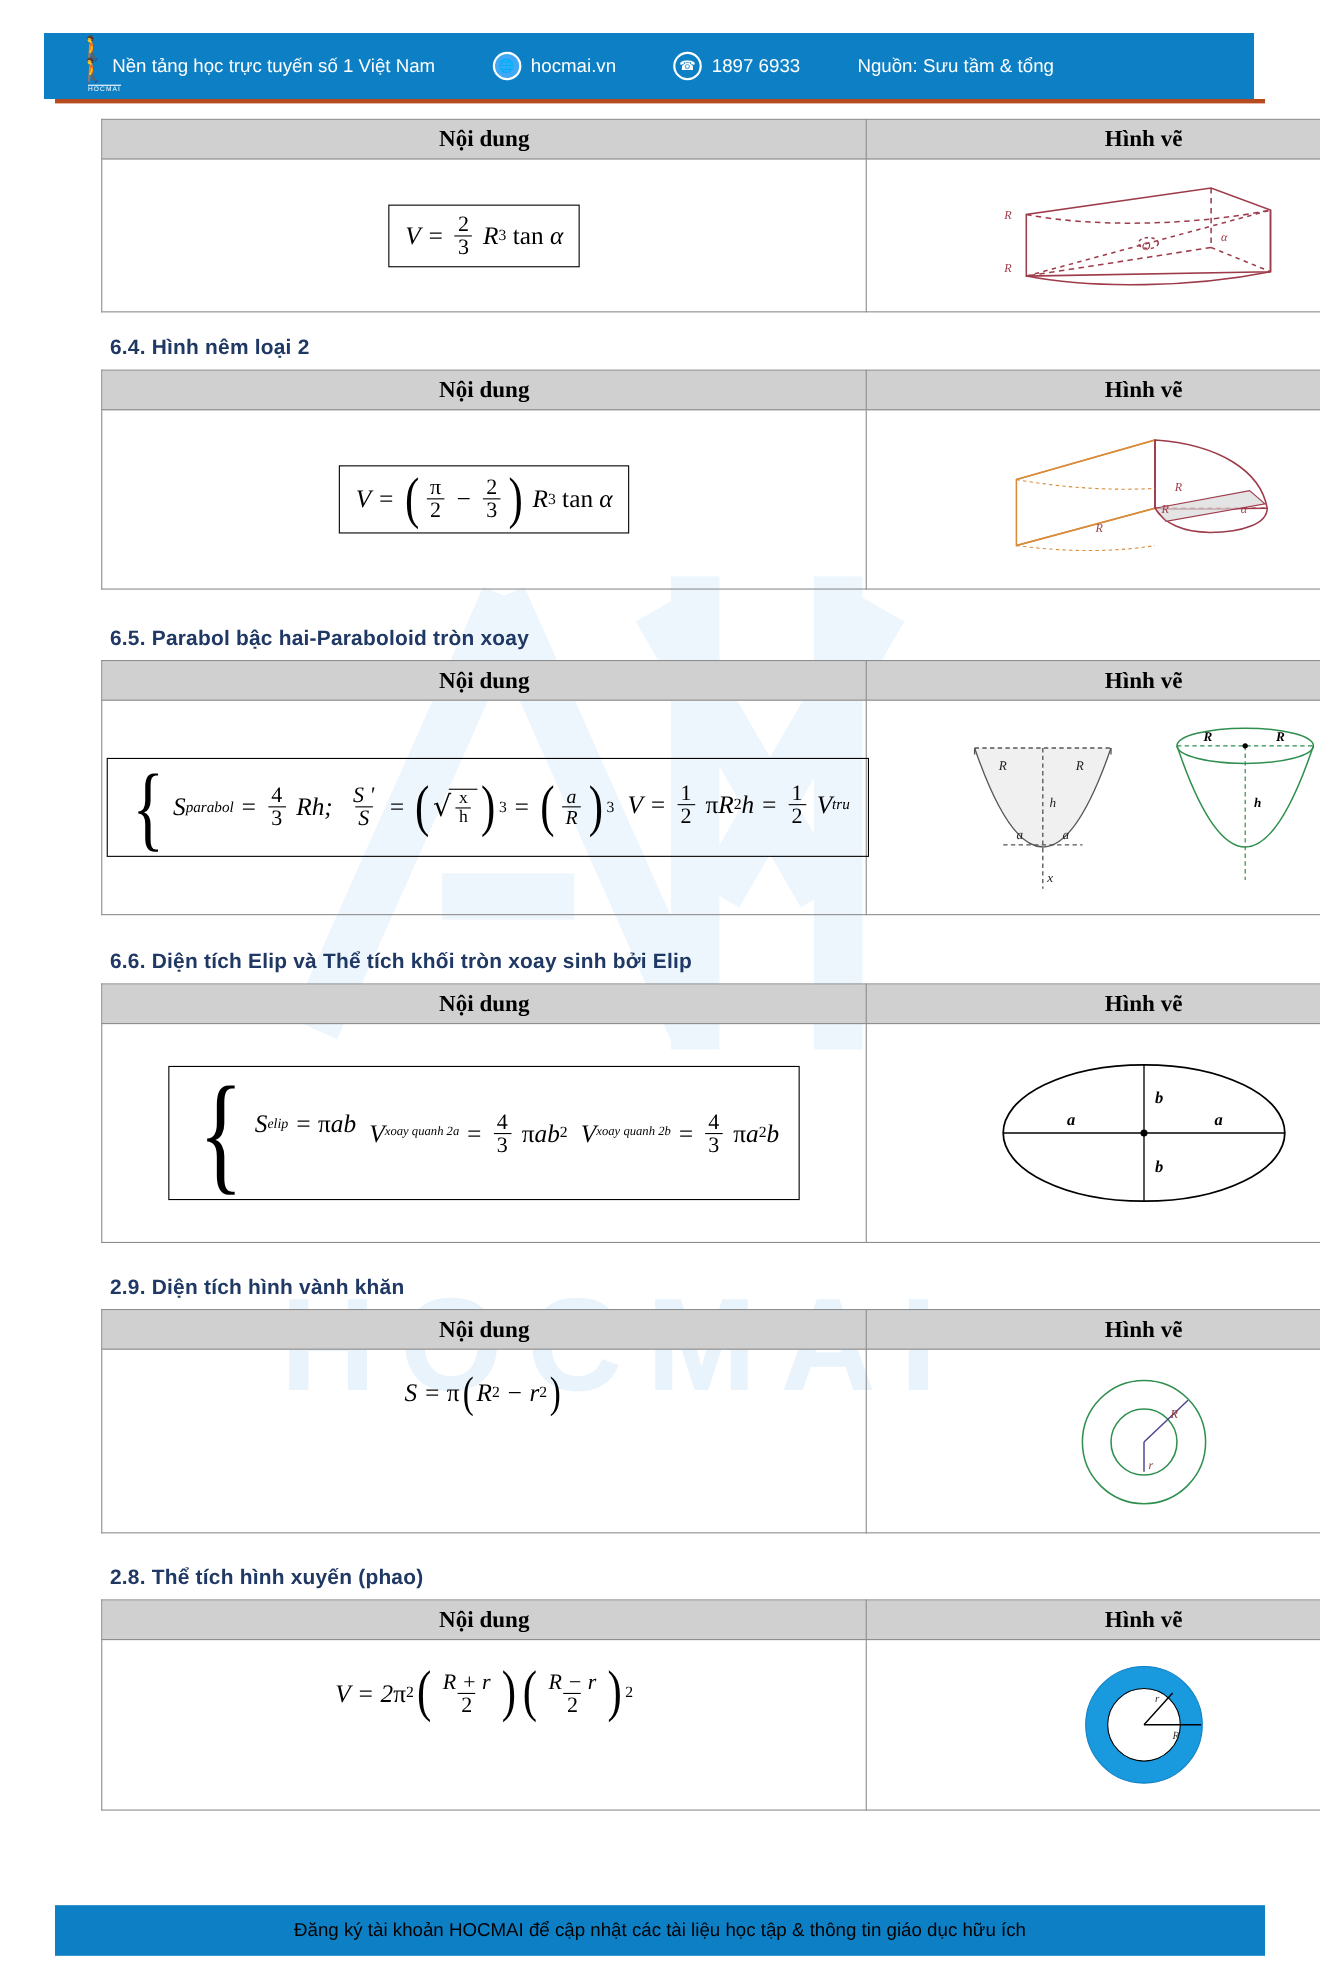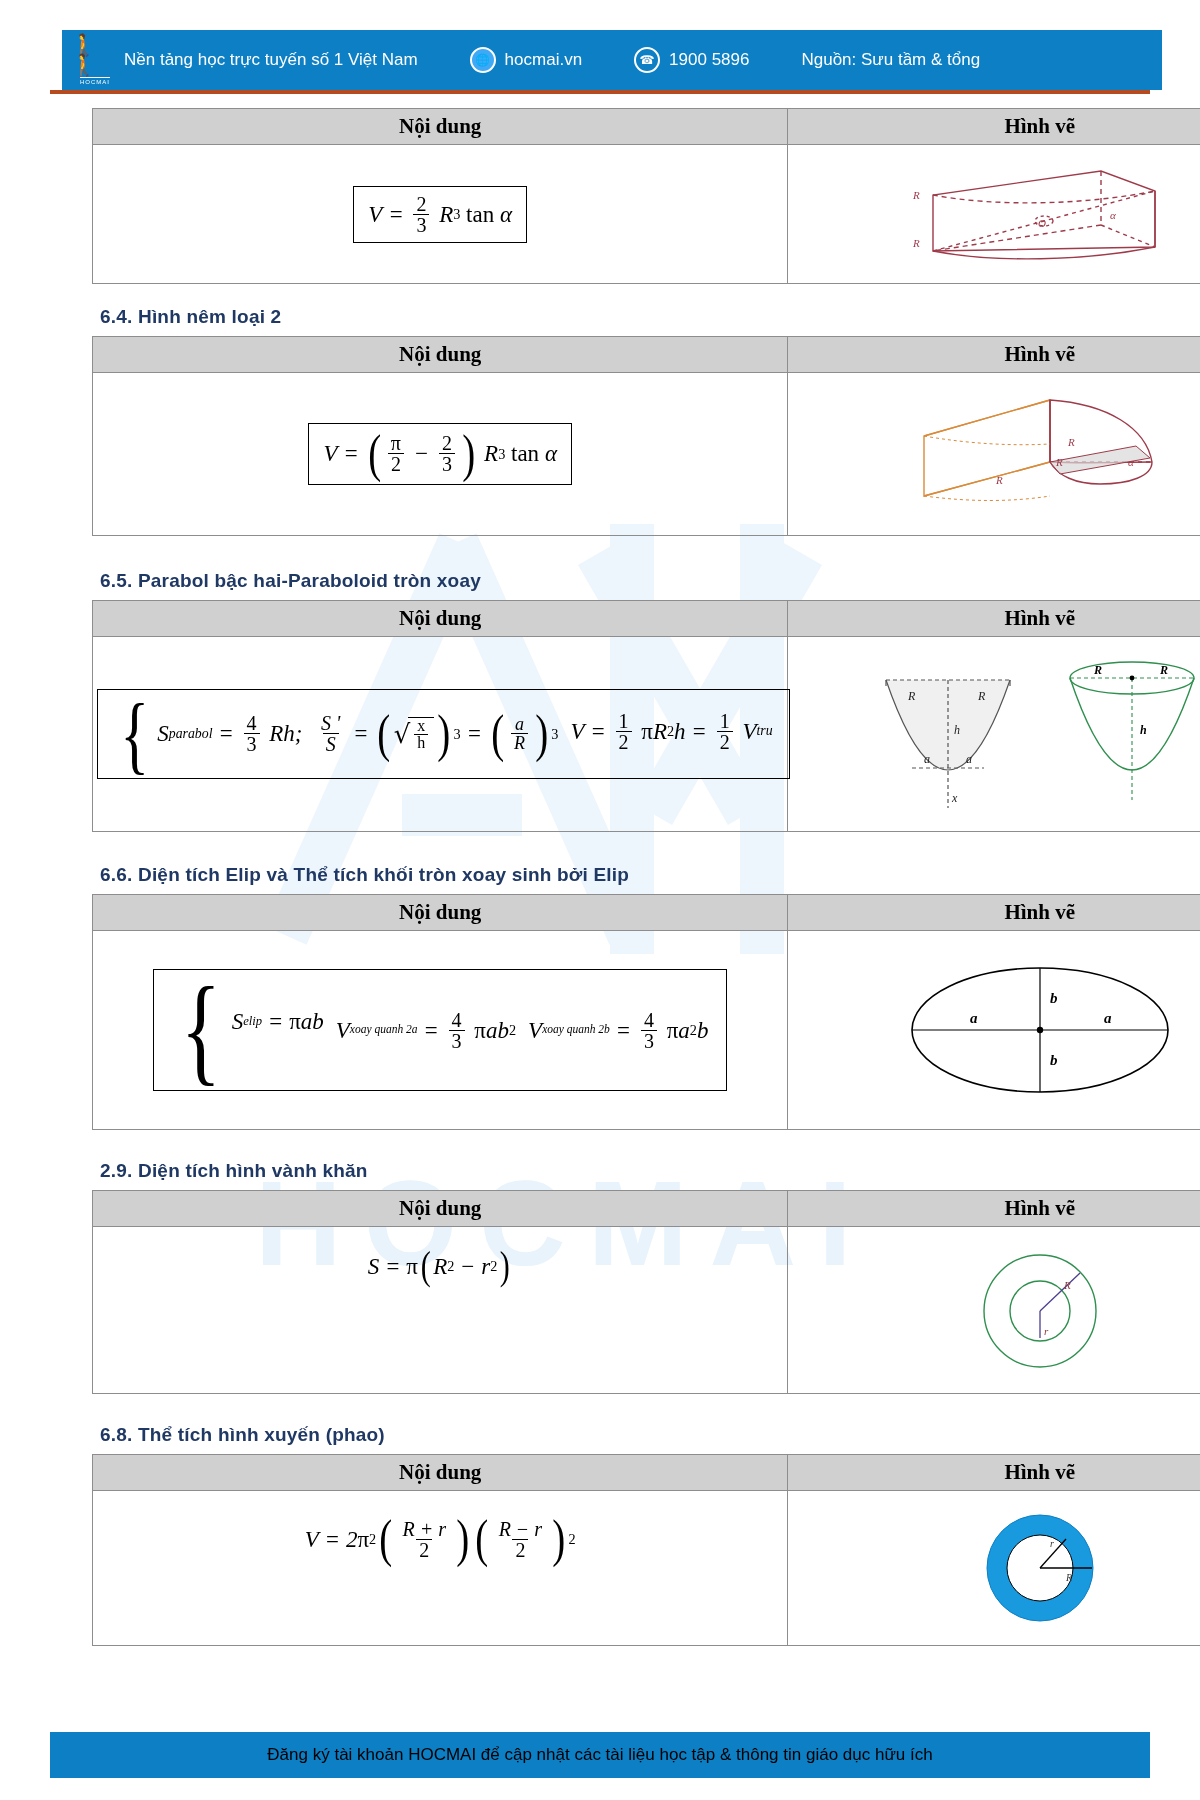--- a/index.html
+++ b/index.html
@@ -28,21 +28,21 @@
     top: 0; bottom: 0;
     width: 50px;
     background: #ffffff;
   }
   .side-bar.left { left: 0; }
   .side-bar.right { right: 0; }
 
   
   .header {
     position: absolute;
-    left: 62px; top: 30px;
+    left: 40px; top: 30px;
     width: 1100px; height: 60px;
     background: #0d7fc4;
     display: flex;
     align-items: center;
     color: #ffffff;
     font-family: "Liberation Sans", sans-serif;
     font-size: 17px;
     overflow: hidden;
     box-sizing: border-box;
     padding-left: 62px;
@@ -300,21 +300,21 @@
   <div class="header">
     <span class="slogan">Nền tảng học trực tuyến số 1 Việt Nam</span>
     <span class="sep"></span>
     <span class="item globe">
       <span class="ic">🌐</span>
       <span>hocmai.vn</span>
     </span>
     <span class="sep"></span>
     <span class="item">
       <span class="ic">☎</span>
-      <span>1900 5896</span>
+      <span>1897 6933</span>
     </span>
     <span class="sep"></span>
     <span>Nguồn: Sưu tầm &amp; tổng</span>
   </div>
   <div class="header-underline"></div>
 
   <div class="logo">
     <span class="glyphs">🚶🚶</span>
     <span class="word">HOCMAI</span>
   </div>
@@ -659,21 +659,21 @@
                 </g>
               </svg>
             </div>
           </td>
         </tr>
       </tbody>
         </table>
     </div>
 
     <div class="section" style="margin-top:30px;">
-      <div class="sec-title">6.8. Thể tích hình xuyến (phao)</div>
+      <div class="sec-title">2.8. Thể tích hình xuyến (phao)</div>
       <table class="tbl">
         <colgroup>
             <col class="col-a">
             <col class="col-b">
           </colgroup>
         <tbody>
             <tr>
           <th>Nội dung</th>
           <th>Hình vẽ</th>
         </tr>

